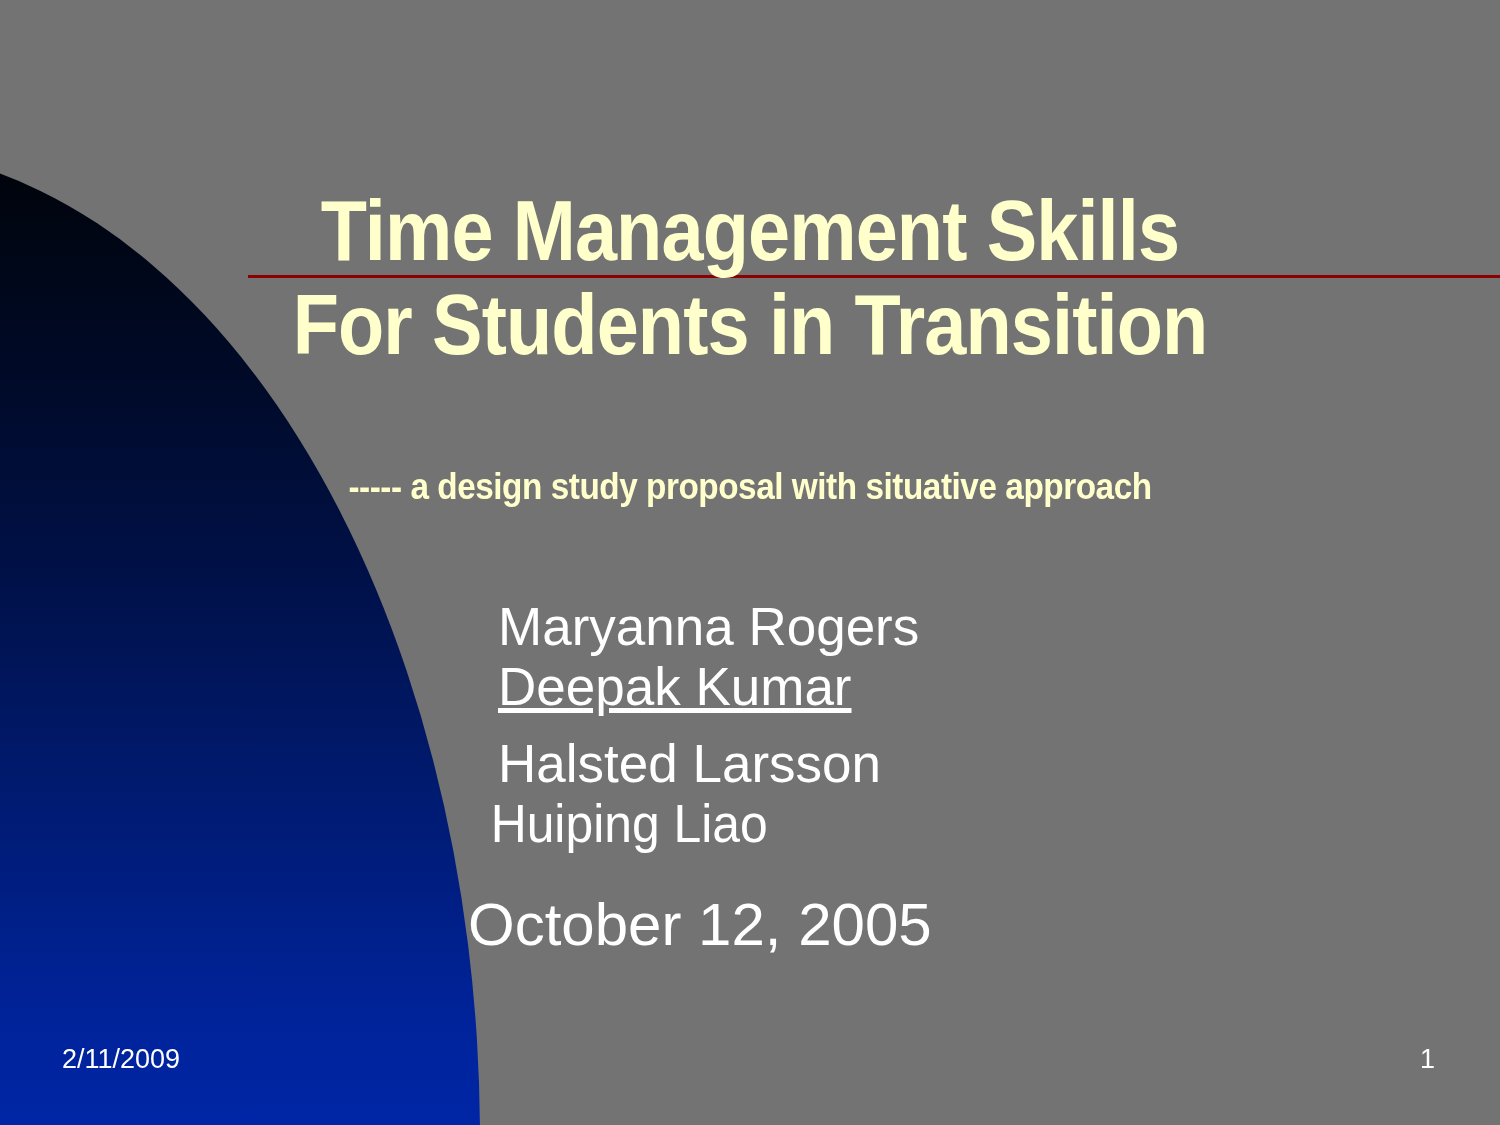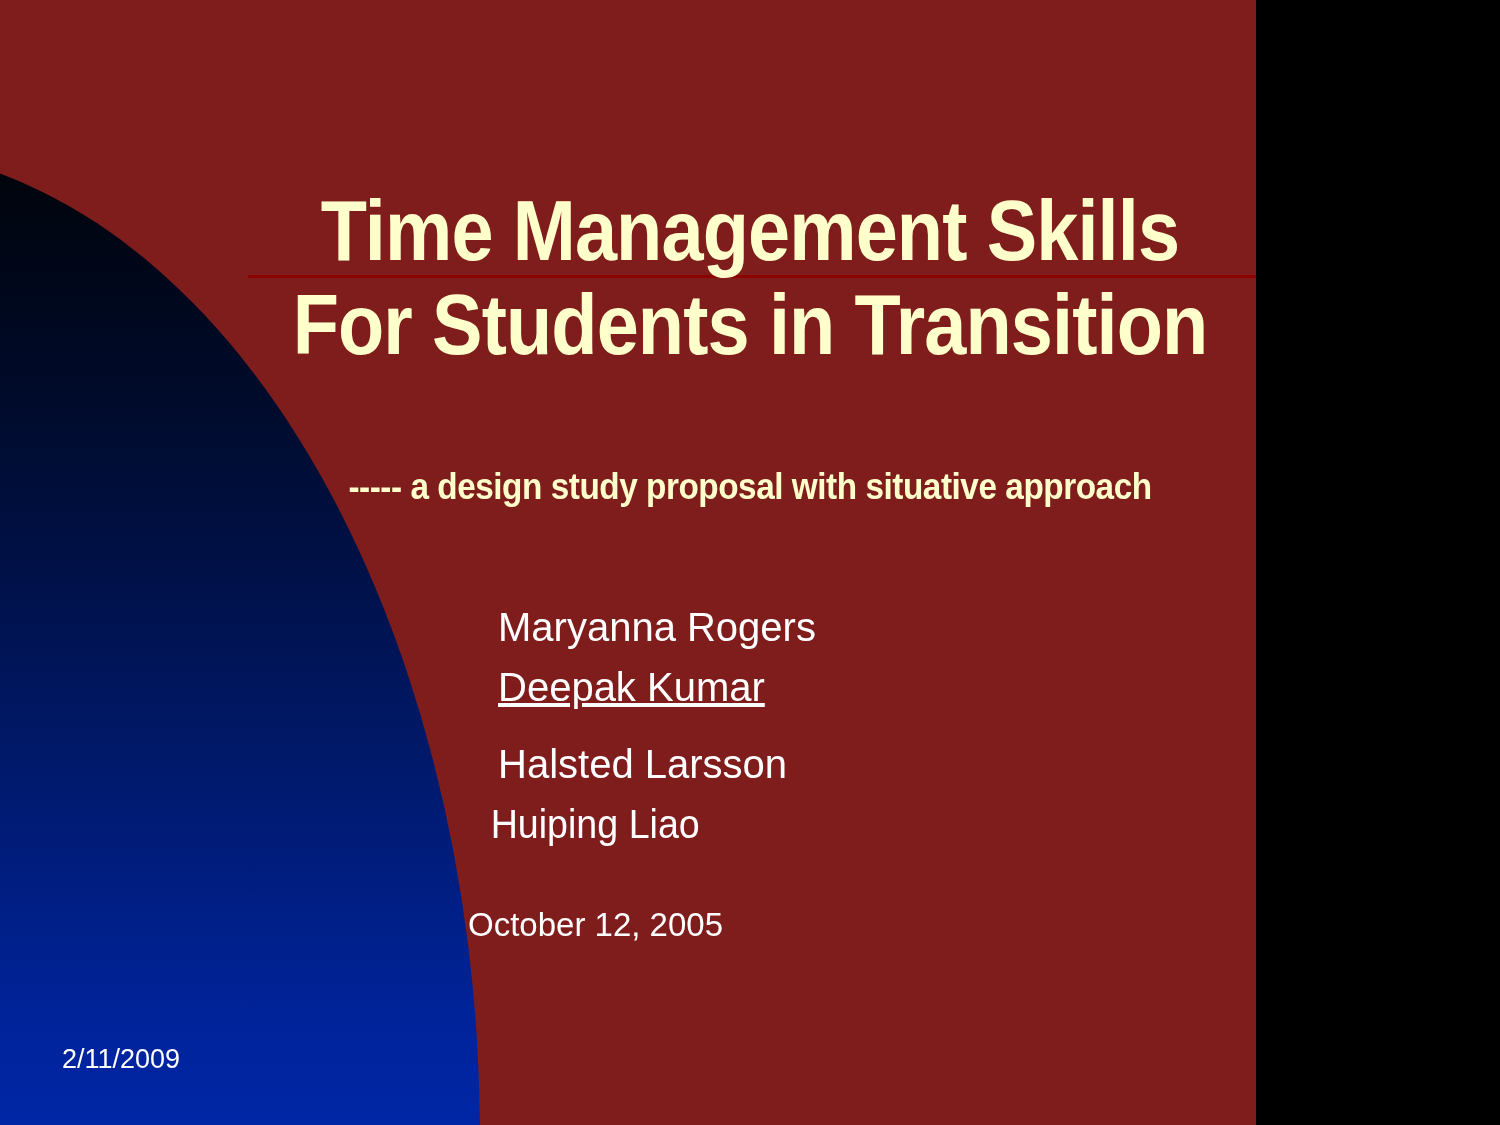--- a/index.html
+++ b/index.html
@@ -3,23 +3,23 @@
 <meta charset="utf-8">
 <style>
   html, body {
     margin: 0;
     padding: 0;
     background: #000000;
   }
 
   #slide {
     position: relative;
-    width: 1256px;
+    width: 1500px;
     height: 1125px;
-    background: #7f1d1d;
+    background: #737373;
     overflow: hidden;
     font-family: "Liberation Sans", sans-serif;
   }
 
   
   #blue-shape {
     position: absolute;
     left: -760px;
     top: 148px;
     width: 1240px;
@@ -99,38 +99,38 @@
 
   
   #authors {
     position: absolute;
     left: 470px;
     top: 597px;
     width: 700px;
     color: #ffffff;
     font-family: "Liberation Sans", sans-serif;
     font-weight: normal;
-    font-size: 40px;
+    font-size: 53px;
     line-height: 60px;
     white-space: nowrap;
   }
   #authors .author { display: block; }
   #authors .author.a0 { padding-left: 28px; }
   #authors .author.a1 { padding-left: 28px; text-decoration: underline; }
   #authors .author.a2 { padding-left: 28px; margin-top: 17px; }
   #authors .author.a3 { padding-left: 22px; transform: scaleX(0.94); transform-origin: 0 50%; }
 
   
   #talk-date {
     position: absolute;
     left: 468px;
     top: 897px;
     color: #ffffff;
     font-family: "Liberation Sans", sans-serif;
-    font-size: 33px;
+    font-size: 60px;
     line-height: 56px;
     white-space: nowrap;
   }
 
   
   #footer-date {
     position: absolute;
     left: 62px;
     top: 1043px;
     color: #ffffff;

